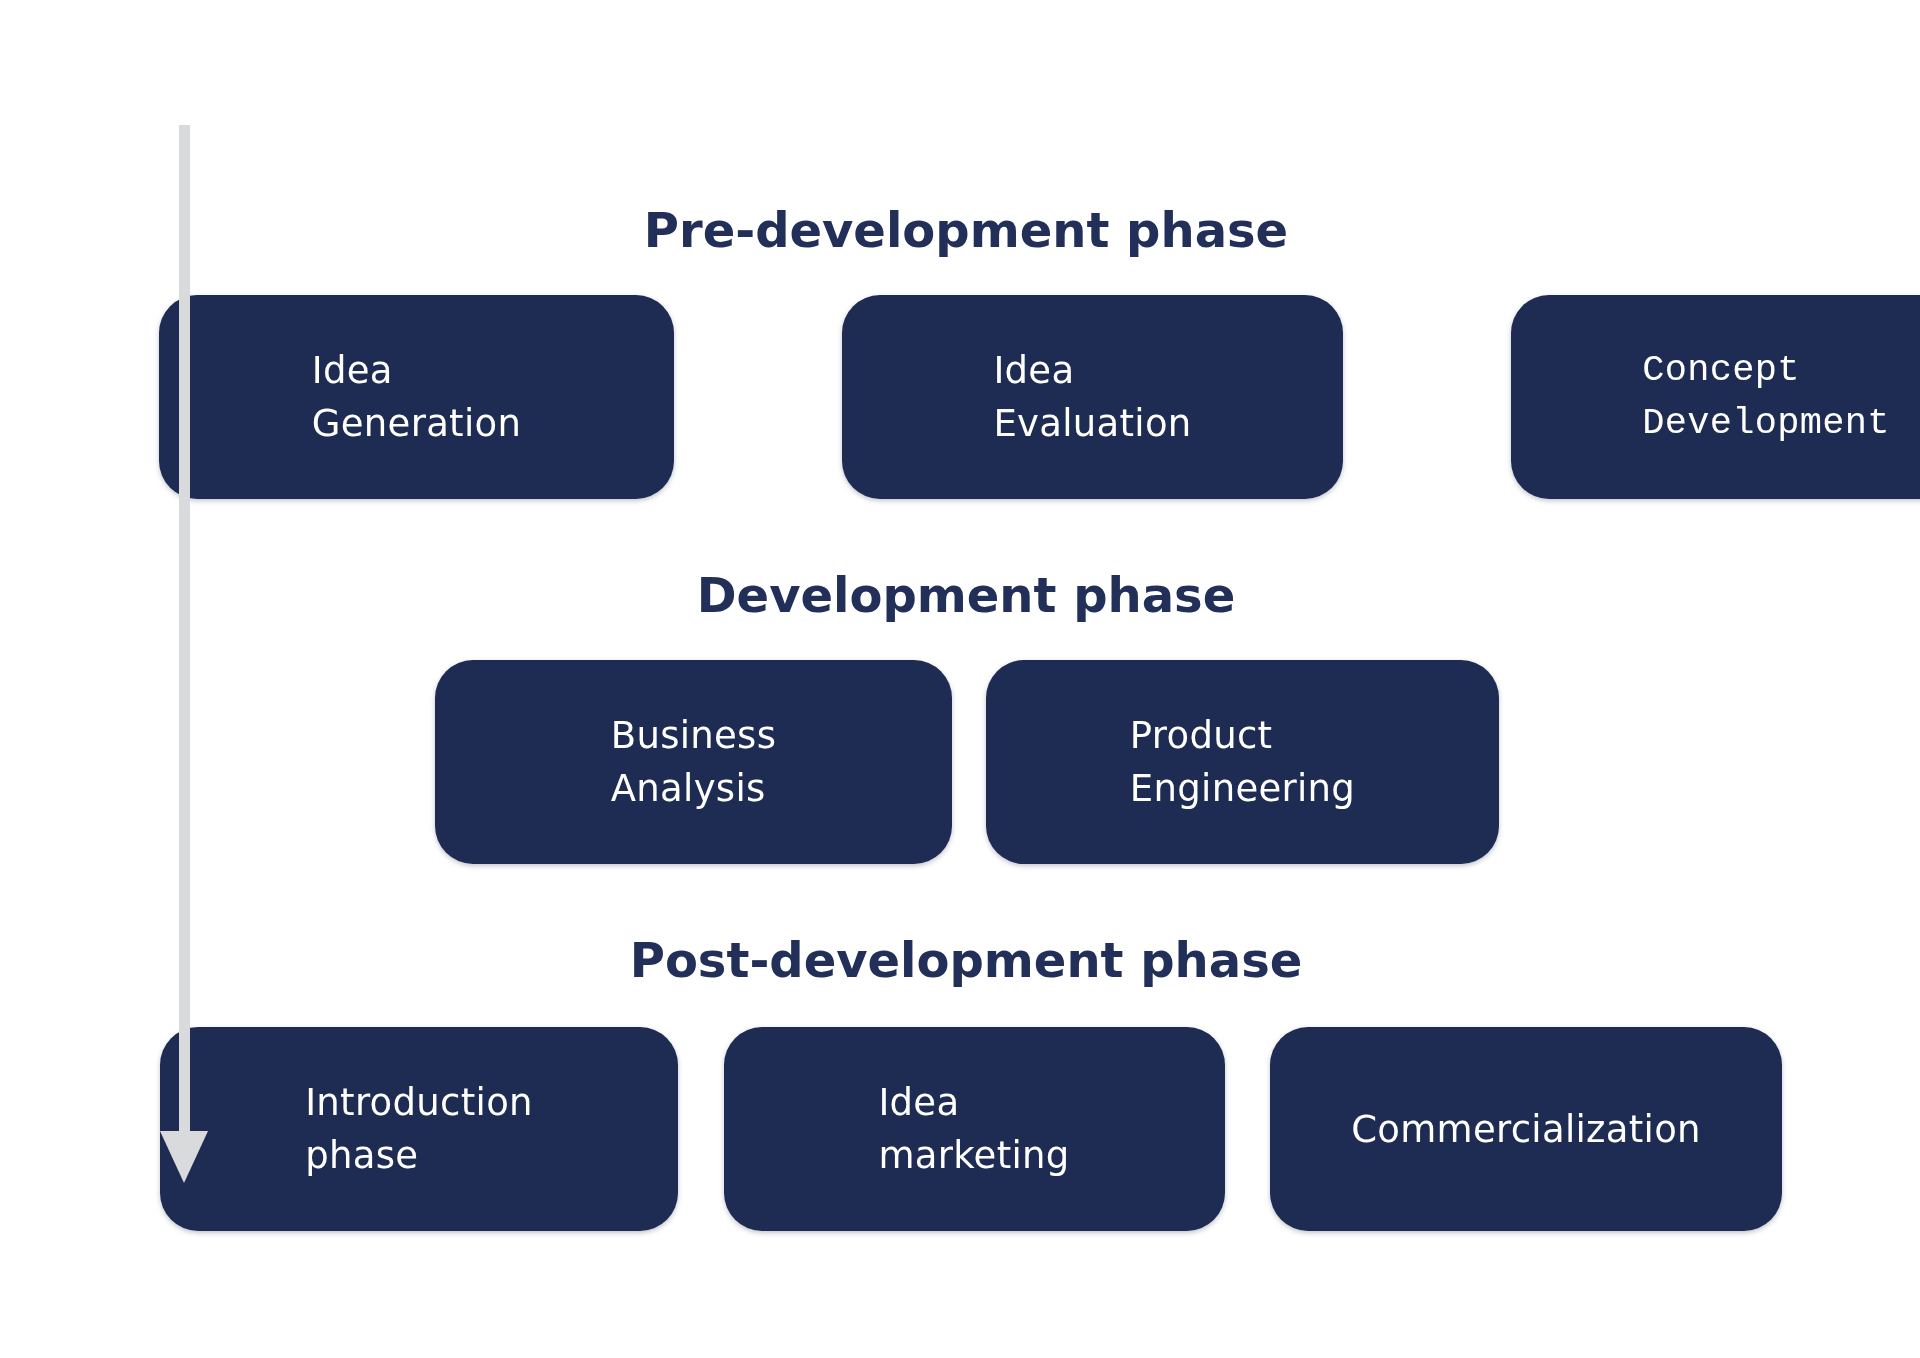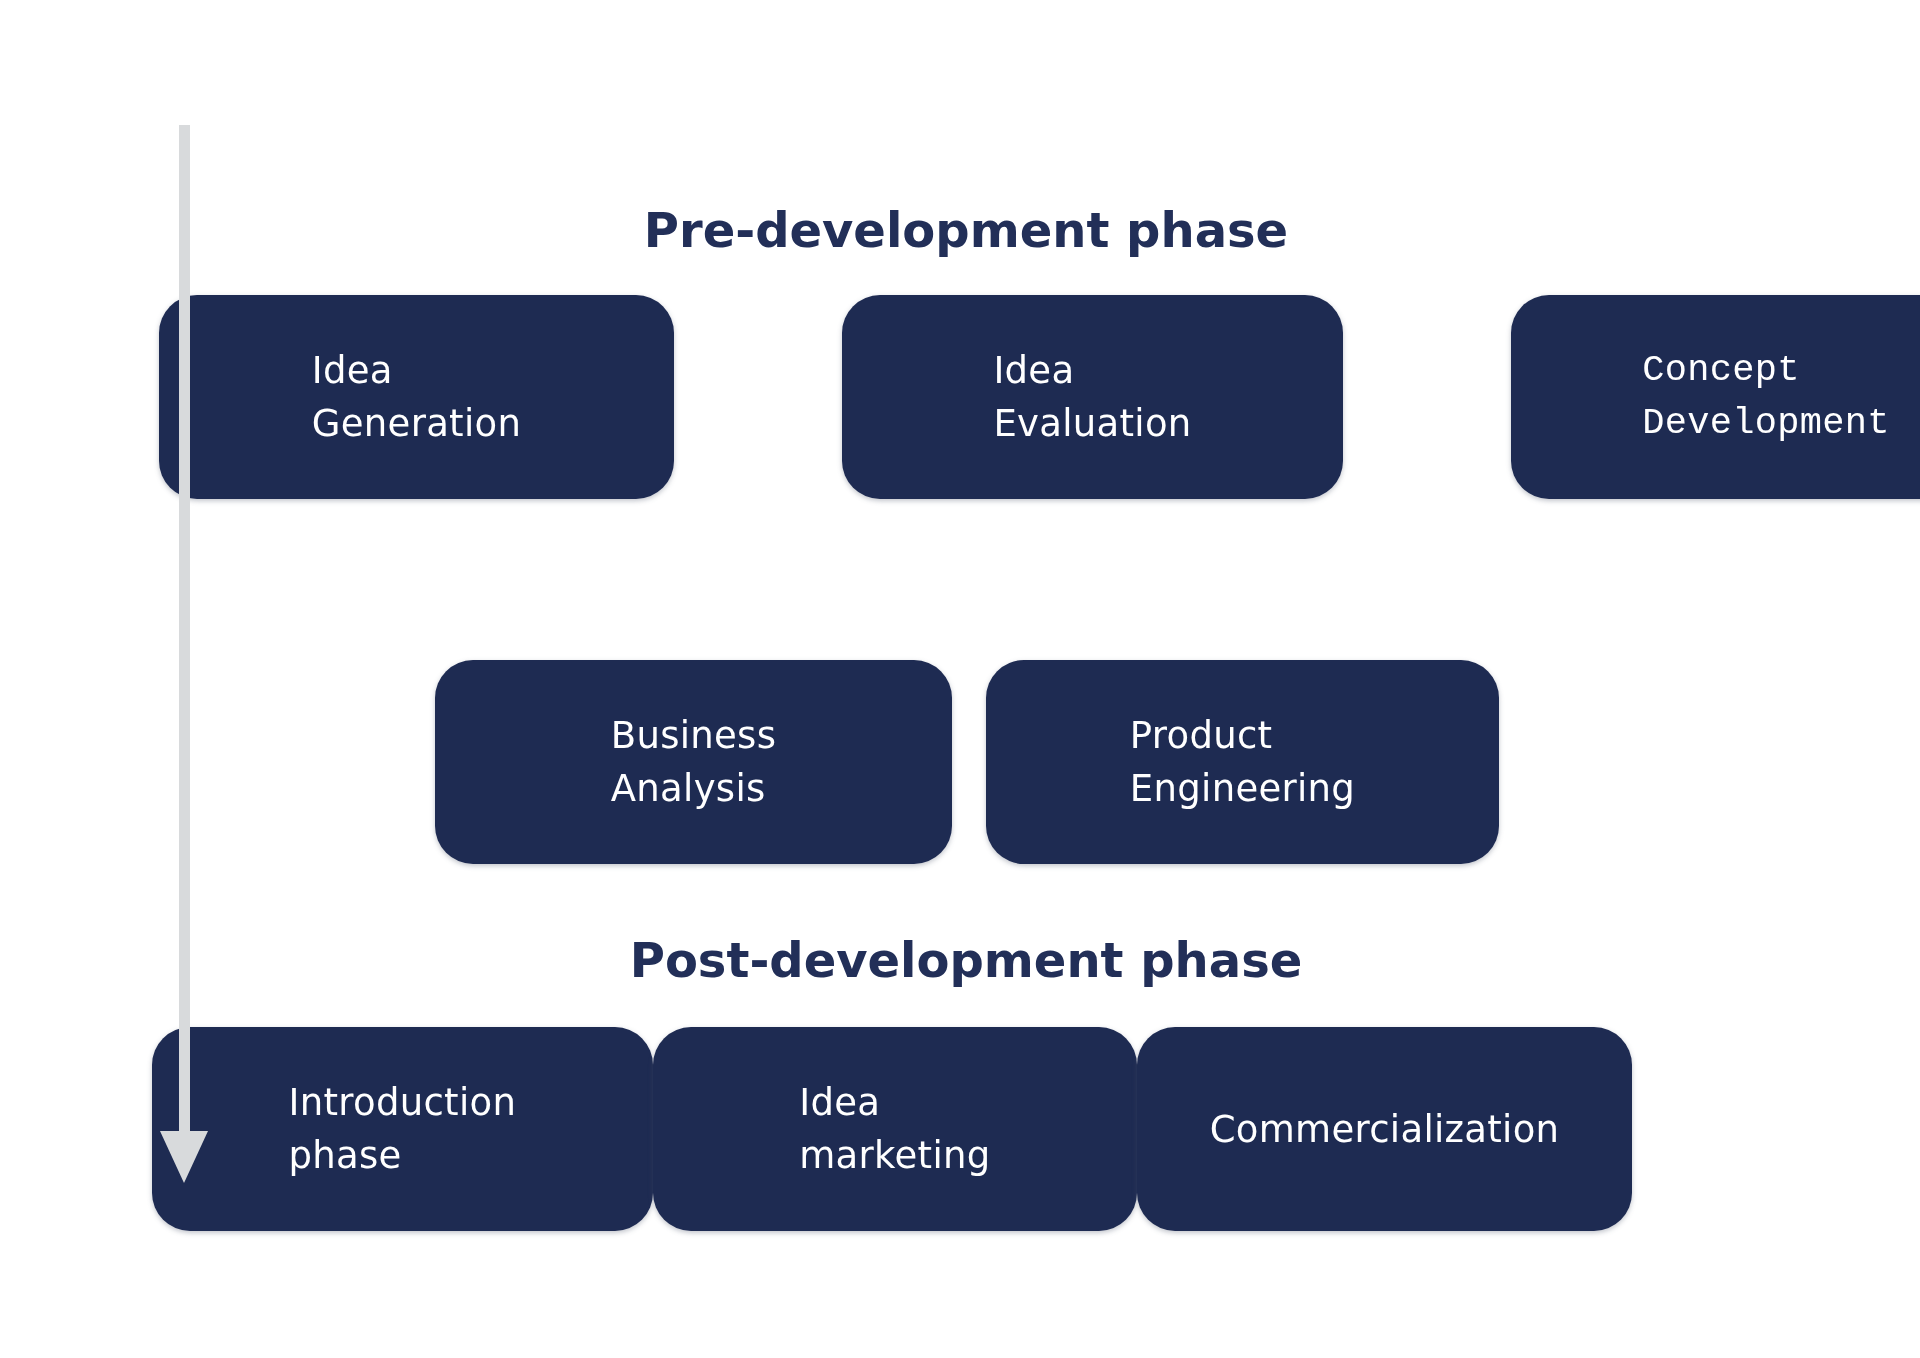--- a/index.html
+++ b/index.html
@@ -53,21 +53,21 @@
 
   
   .row {
     position: absolute;
     height: 204px;
     display: flex;
     justify-content: space-between;
   }
   .r1 { top: 295px;  left: 159px; width: 1862px; }
   .r2 { top: 660px;  left: 435px; width: 1064px; }
-  .r3 { top: 1027px; left: 152px; width: 1480px; }
+  .r3 { top: 1027px; left: 160px; width: 1622px; }
 
   .box {
     height: 204px;
     background: var(--box, #1e2b52);
     border-radius: 38px;
     box-shadow: 0 2px 5px rgba(80, 90, 110, 0.35);
     display: flex;
     align-items: center;
     justify-content: center;
     z-index: 1;
@@ -109,20 +109,21 @@
     <div class="box">
       <div class="box-label">Idea
 Evaluation</div>
     </div>
     <div class="box">
       <div class="box-label">Concept
 Development</div>
     </div>
   </div>
 
+  <h2 class="phase-title t2">Development phase</h2>
 
   <div class="row r2">
     <div class="box">
       <div class="box-label">Business
 Analysis</div>
     </div>
     <div class="box">
       <div class="box-label">Product
 Engineering</div>
     </div>

